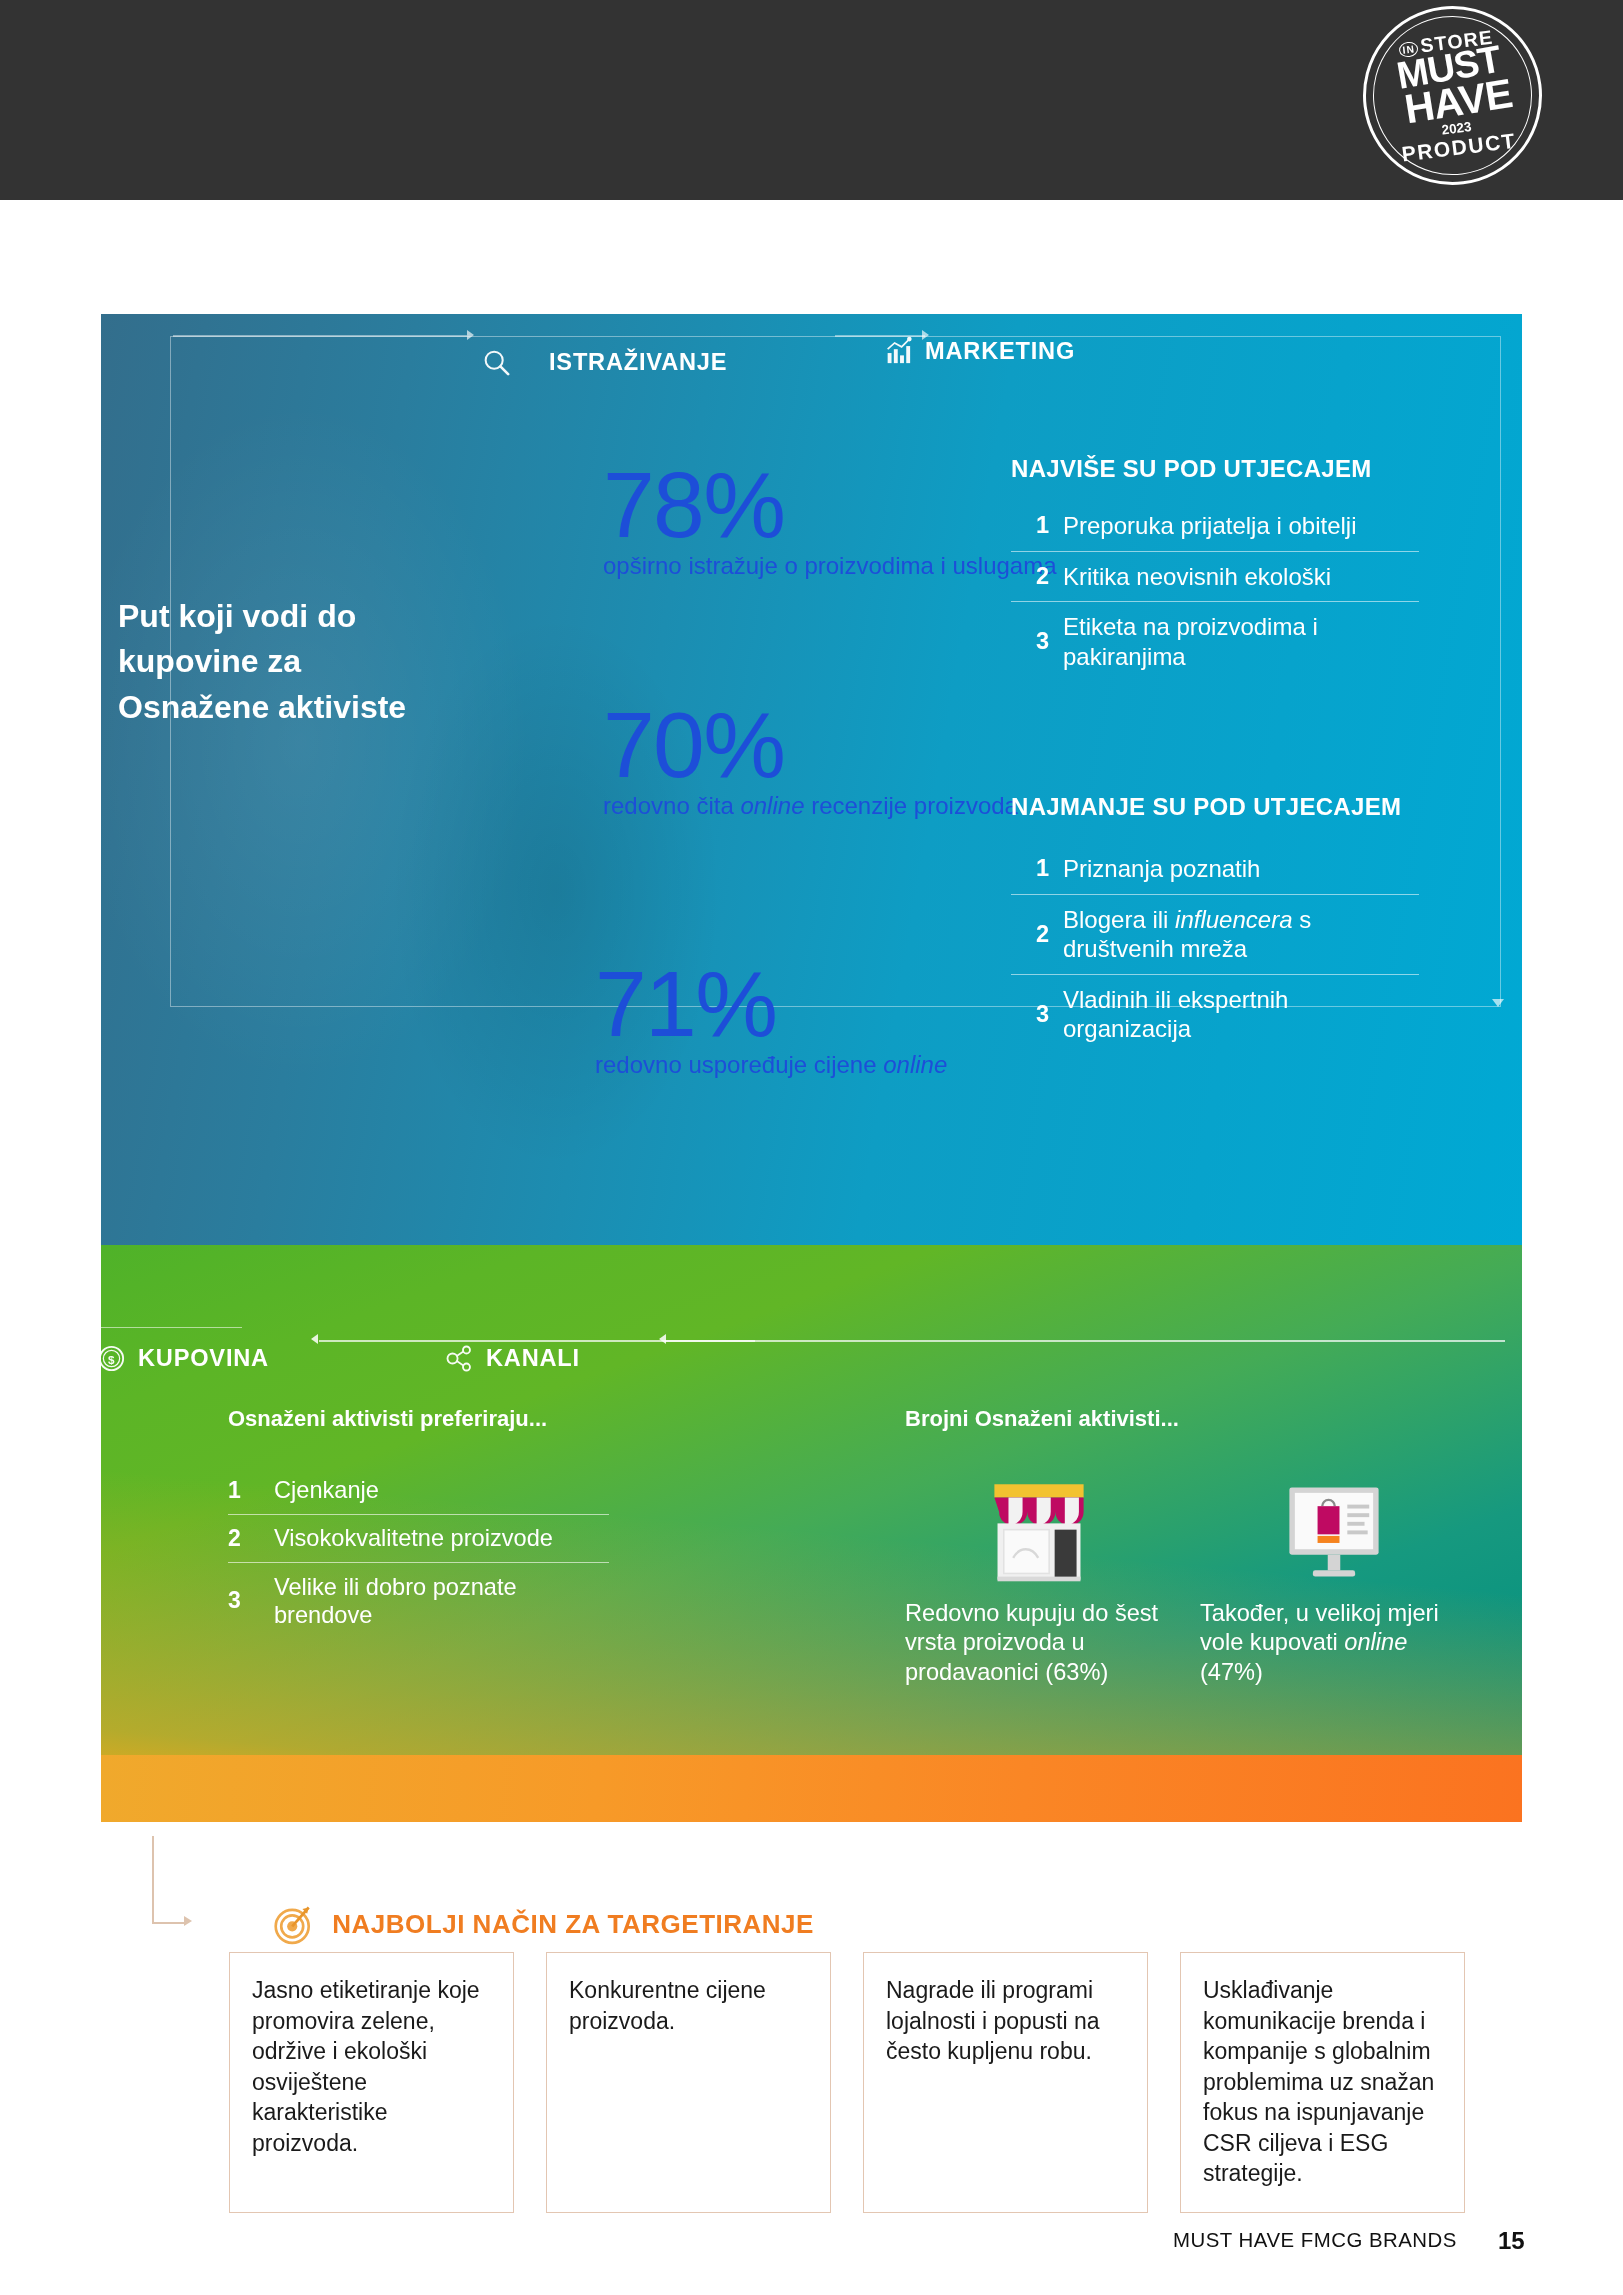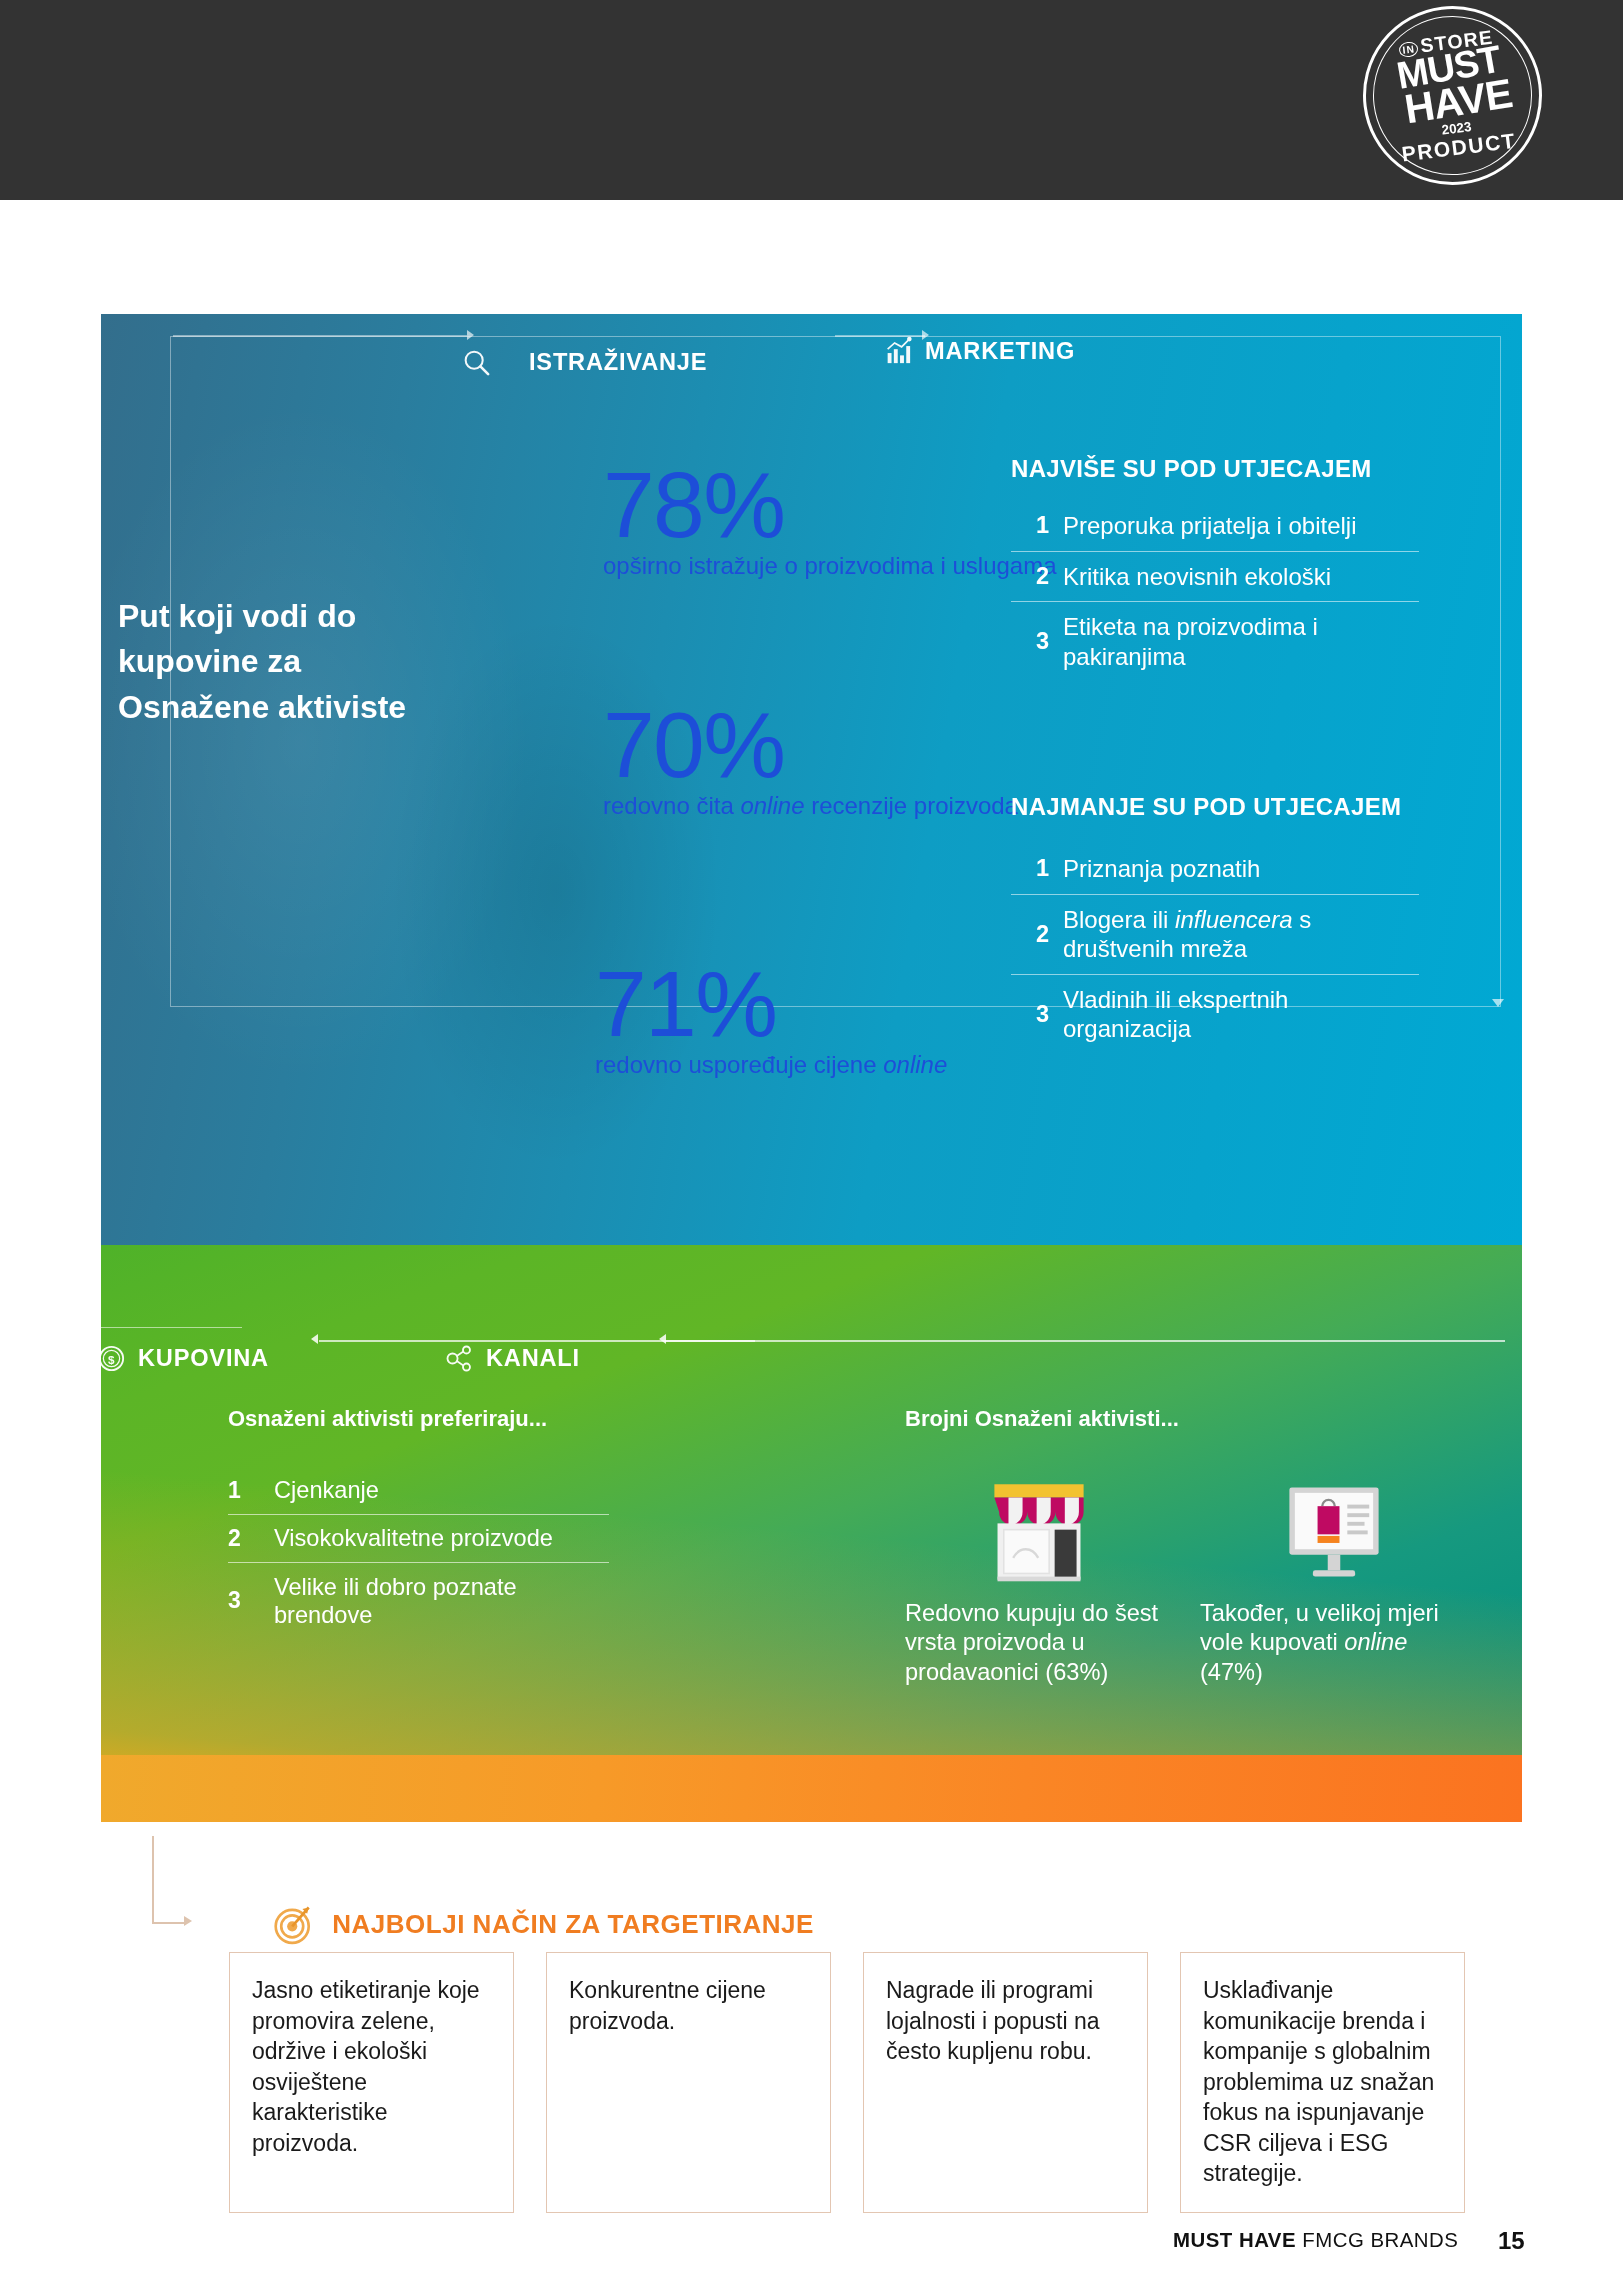--- a/index.html
+++ b/index.html
@@ -123,21 +123,21 @@
   .arrow-l-2 { position:absolute; left:558px; top:1020px; width:0;height:0;
     border-top:5.5px solid transparent;border-bottom:5.5px solid transparent;
     border-right:7.9px solid rgba(255,255,255,.85); }
 
   
   .sec-head { position:absolute; display:flex; align-items:center; gap:11px;
     color:#fff; font-weight:bold; font-size:23.6px; letter-spacing:0.8px; }
   .sec-head .ttl { white-space:nowrap; }
   .ico { width:31px; height:31px; flex:0 0 31px; opacity:.95; }
 
-  #head-research { left:461px; top:347px;gap:37px; }
+  #head-research { left:481px; top:347px;gap:37px; }
   #head-marketing { left:883px; top:336px; }
   #head-kupovina { left:96px; top:1343px; }
   #head-kanali  { left:444px; top:1343px; }
 
   
   .intro {
     position:absolute; left:118px; top:594px; width:330px;
     color:#fff; font-weight:bold; font-size:32px; line-height:1.42;
   }
 
@@ -206,21 +206,21 @@
   .tg-boxes { position:absolute; left:229px; top:1952px;
     display:flex; gap:32px; }
   .tg-box { width:285px; height:261px; border:1.6px solid #e3c6b2;
     background:#fff; padding:22px 20.4px 15.7px 22px; }
   .tg-box p { color:#1a1a1a; font-size:23px; line-height:1.33; font-weight:400; }
 
   
   .footer { position:absolute; left:0; top:2229px; width:1623px; }
   .ft-brand { position:absolute; left:1173px; top:0; font-size:20.4px;
     letter-spacing:0.5px; color:#111; }
-  .ft-brand b { font-weight:bold; }
+  .ft-brand b { font-weight:normal; }
   .ft-page { position:absolute; left:1498px; top:-1.6px; font-size:24px;
     font-weight:bold; color:#111; }
 </style>
 </head>
 <body>
 
 <div class="page">
 
   <div class="topbar">
     <div class="badge">

